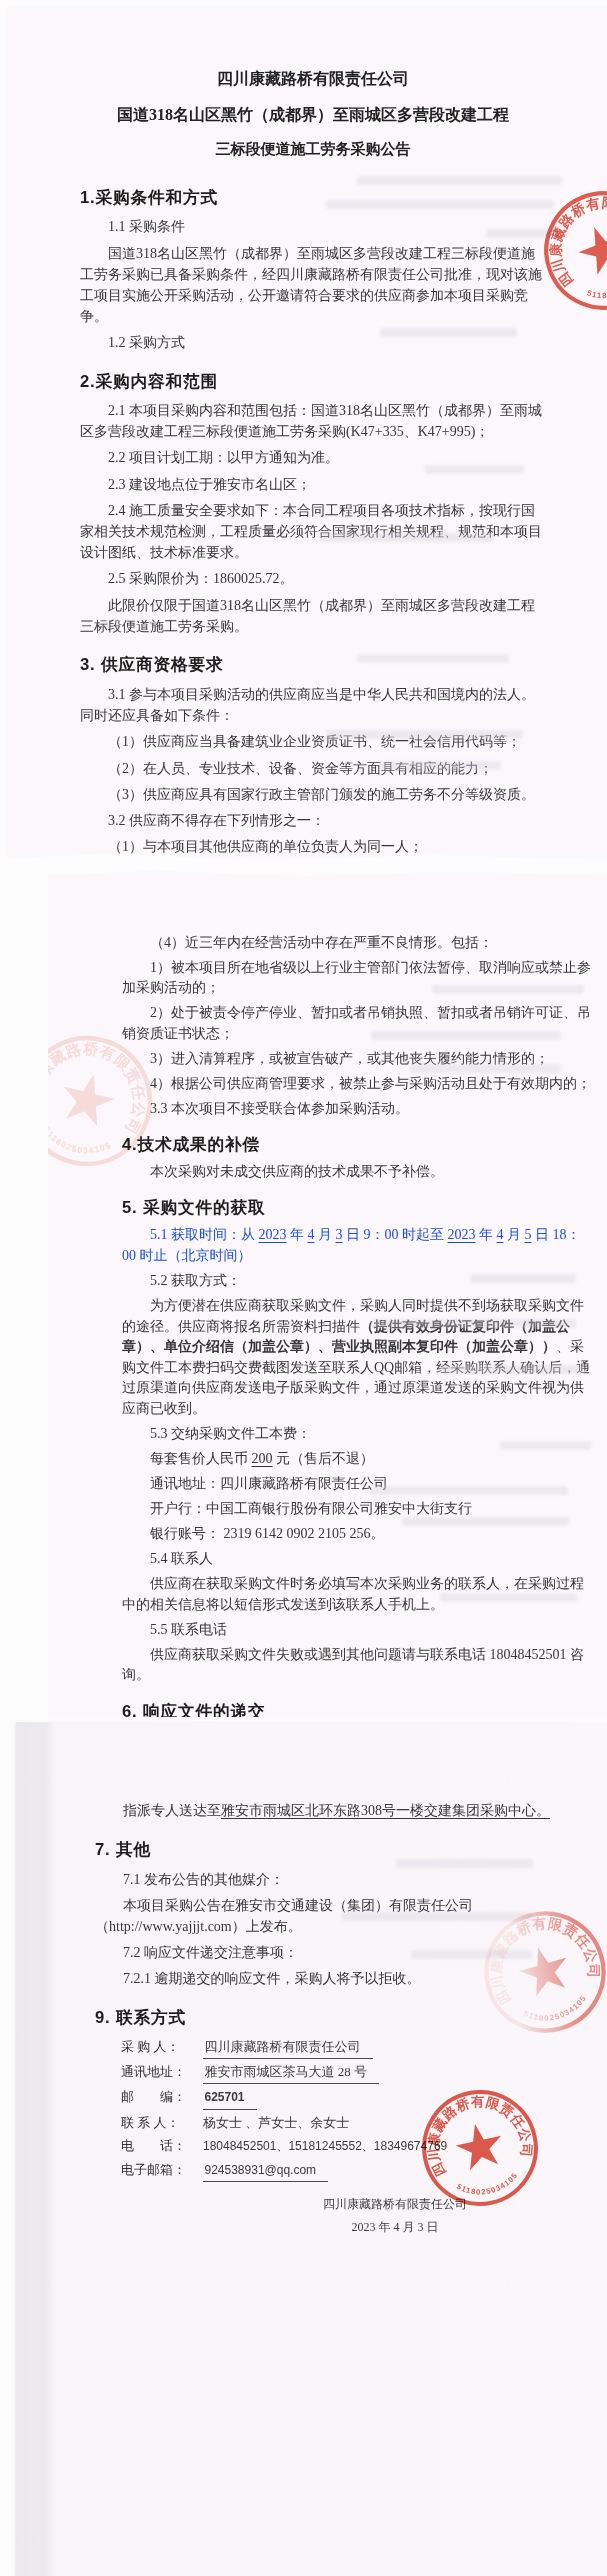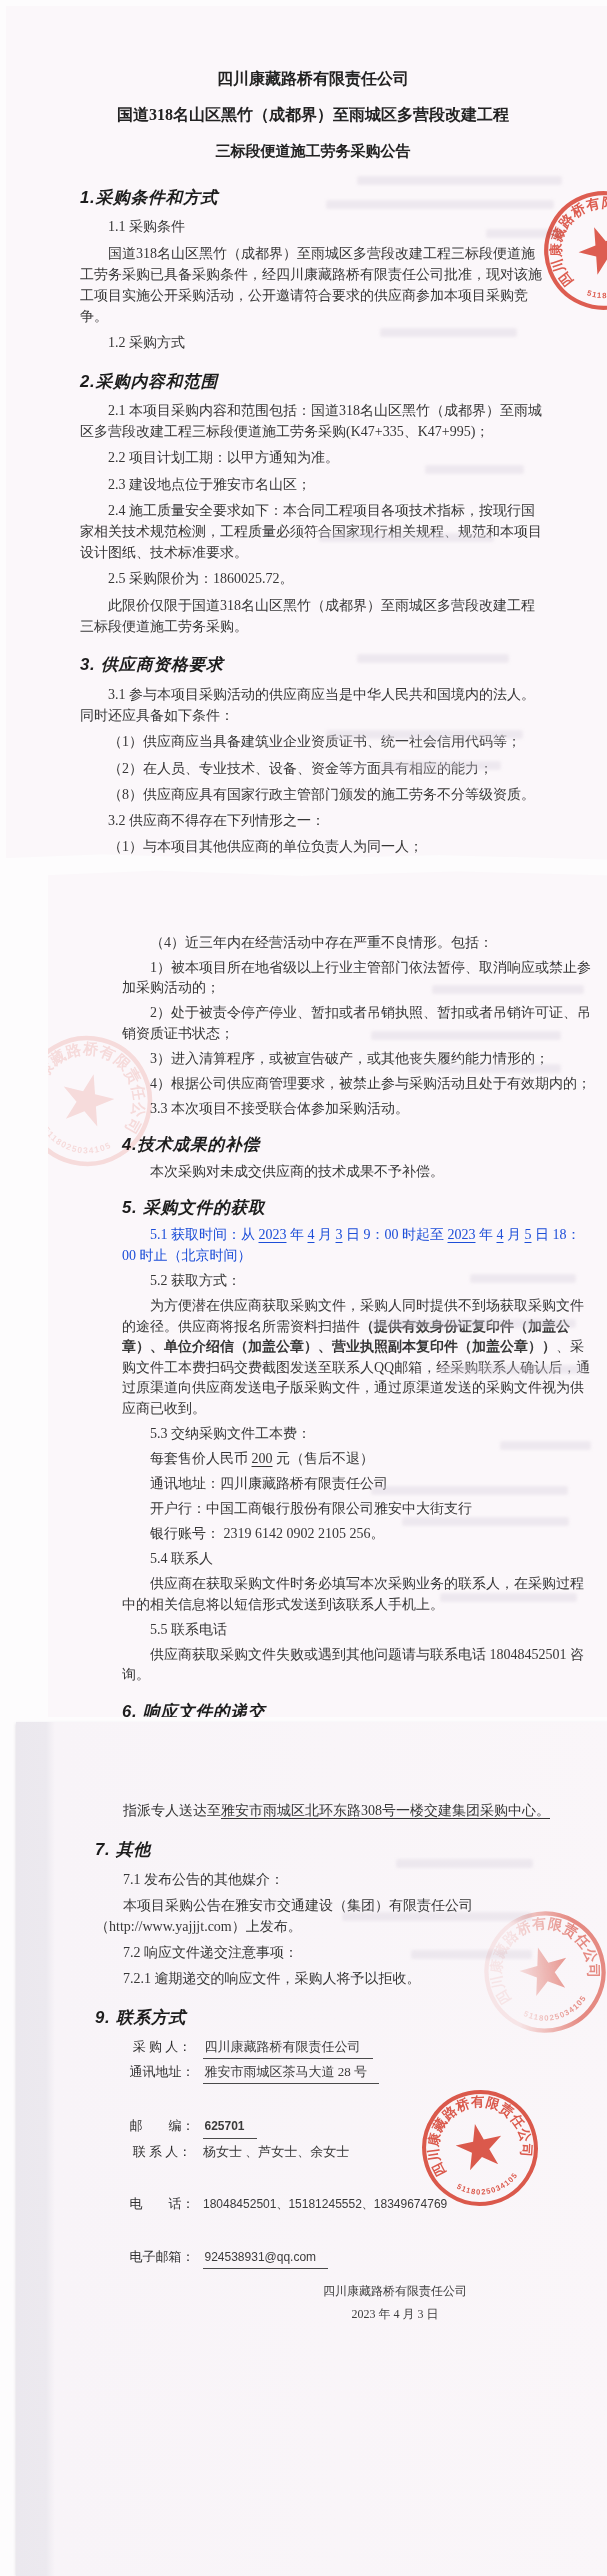--- a/index.html
+++ b/index.html
@@ -19,36 +19,36 @@
   .page2{left:3px;top:870px;width:604px;height:847px;
     clip-path:polygon(0 5.3px,18% 0.8px,42% 6px,68% 1.5px,100% 6.8px,100% 100%,0 100%);margin-left:45px;}
   .page3{left:16px;top:1722px;width:607px;height:854px;
     background:linear-gradient(90deg,#ebe8ee 0px,#ece9ef 30px,#f8f4f8 39px,#faf6f9 100%);}
   .content{margin:0 61px 0 74px;}
   .pg3 .content{margin:0 67px 0 79px;}
 
   .title{font-weight:bold;color:#222;text-align:center;margin:0;line-height:36px;}
   .t1{font-size:16px;padding-top:55px;}
   .t2{font-size:16px;}
-  .t3{font-size:15px;}
+  .t3{font-size:15px;font-family:Liberation Mono, monospace;}
 
   .h1{
     font-family:"Liberation Sans","DejaVu Sans",sans-serif;
     font-weight:700;color:#1d1d1d;font-size:16.7px;line-height:23px;
-    margin:16.7px 0 7.6px 0;letter-spacing:0.8px;font-style:italic;
+    margin:16.7px 0 7.6px 0;letter-spacing:0.8px;
   }
   .pg2 .h1{margin:13.7px 0 6px 0;}
   .para{font-size:14px;line-height:21px;margin:5.3px 0;text-indent:2em;}
   .pg2 .para{line-height:20.5px;margin:4.6px 0;}
   .red{color:#1d4ed8;}
   .seg-u{text-decoration:underline;text-underline-offset:3px;text-decoration-thickness:0.8px;}
   .seg-b{font-weight:bold;}
-  .num{font-family:"Liberation Sans","DejaVu Sans",sans-serif;font-size:12px;margin-top:29px;}
-
-  .crow{display:flex;align-items:baseline;margin:3px 0;font-size:13px;line-height:20.5px;text-align:center;}
+  .num{font-family:"Liberation Sans","DejaVu Sans",sans-serif;font-size:12px;}
+
+  .crow{display:flex;align-items:baseline;margin:3px 0;font-size:13px;line-height:20.5px;}
   .clabel{flex:0 0 82px;white-space:pre;color:#2e2e2e;}
   .cval{color:#3a3a3a;}
   .cval.u{border-bottom:1.1px solid #4a4a4a;padding:0 12px 0.8px 1.5px;}
   .cval.num{font-family:"Liberation Sans","DejaVu Sans",sans-serif;font-size:12px;}
 
   .signature{margin:10.6px 85px 0 auto;width:152px;text-align:center;position:relative;}
   .sig-company{font-size:12px;color:#3c3c3c;line-height:23px;white-space:nowrap;}
   .sig-date{font-size:12px;color:#3c3c3c;line-height:23px;white-space:nowrap;}
 
   .seal{position:absolute;mix-blend-mode:multiply;pointer-events:none;}
@@ -95,21 +95,21 @@
       <p class="para">2.2 项目计划工期：以甲方通知为准。</p>
       <p class="para">2.3 建设地点位于雅安市名山区；</p>
       <p class="para">2.4 施工质量安全要求如下：本合同工程项目各项技术指标，按现行国家相关技术规范检测，工程质量必须符合国家现行相关规程、规范和本项目设计图纸、技术标准要求。</p>
       <p class="para">2.5 采购限价为：1860025.72。</p>
       <p class="para">此限价仅限于国道318名山区黑竹（成都界）至雨城区多营段改建工程三标段便道施工劳务采购。</p>
 
       <div class="h1">3. 供应商资格要求</div>
       <p class="para">3.1 参与本项目采购活动的供应商应当是中华人民共和国境内的法人。同时还应具备如下条件：</p>
       <p class="para">（1）供应商应当具备建筑业企业资质证书、统一社会信用代码等；</p>
       <p class="para">（2）在人员、专业技术、设备、资金等方面具有相应的能力；</p>
-      <p class="para">（8）供应商应具有国家行政主管部门颁发的施工劳务不分等级资质。</p>
+      <p class="para">（3）供应商应具有国家行政主管部门颁发的施工劳务不分等级资质。</p>
       <p class="para">3.2 供应商不得存在下列情形之一：</p>
       <p class="para">（1）与本项目其他供应商的单位负责人为同一人；</p>
 
     </div>
 
     <svg class="seal seal-p1" viewBox="0 0 220 220">
       <circle cx="110" cy="110" r="96" fill="none" stroke="#dd4a3a" stroke-width="7"></circle>
       <polygon points="110,68 119.4,97.1 149.9,97 125.2,114.9 134.7,144 110,126 85.3,144 94.8,114.9 70.1,97 100.6,97.1" fill="#dd4a3a"></polygon>
       <defs>
           <path id="arcA1" d="M 42.3 134.6 A 72 72 0 1 1 177.7 134.6" fill="none"></path>

